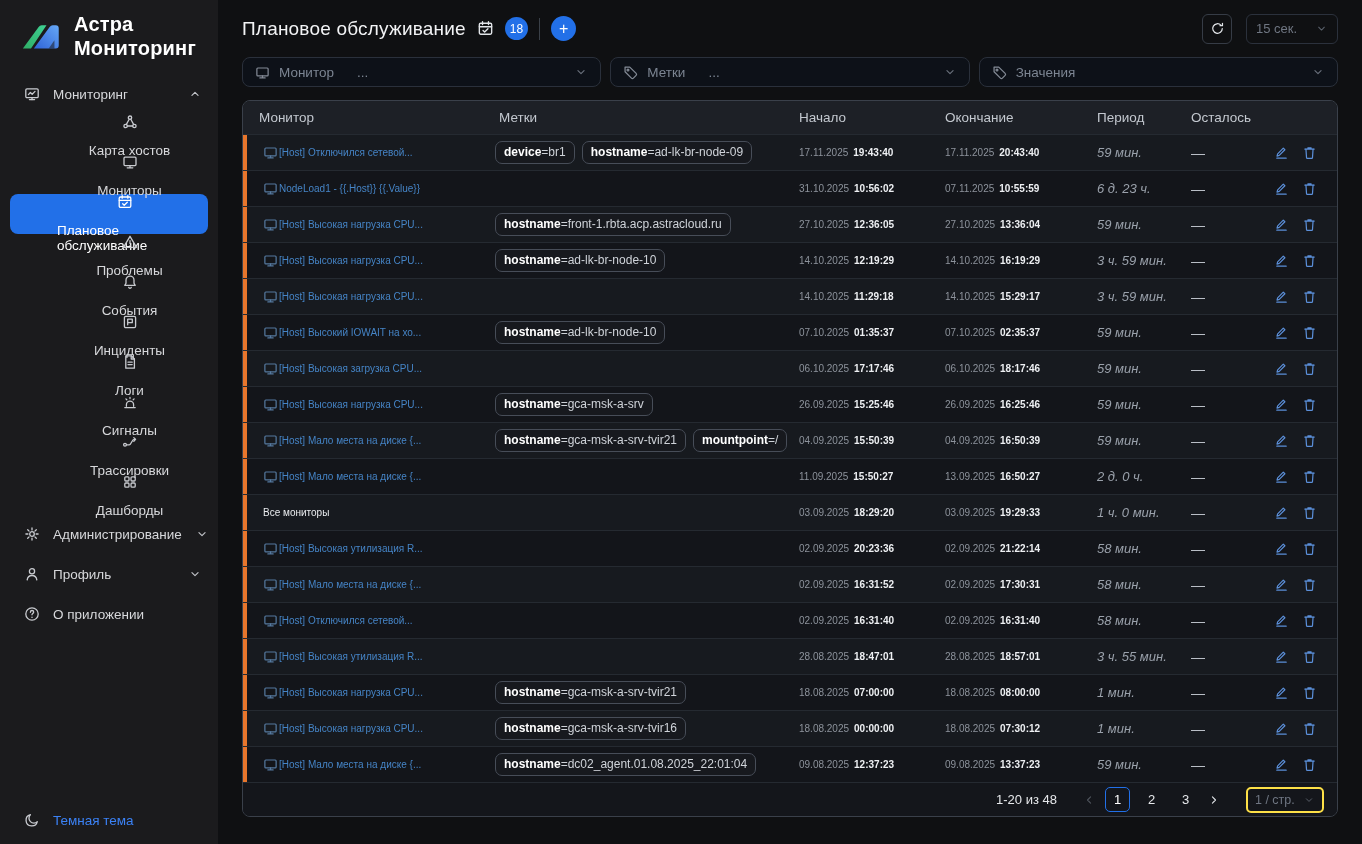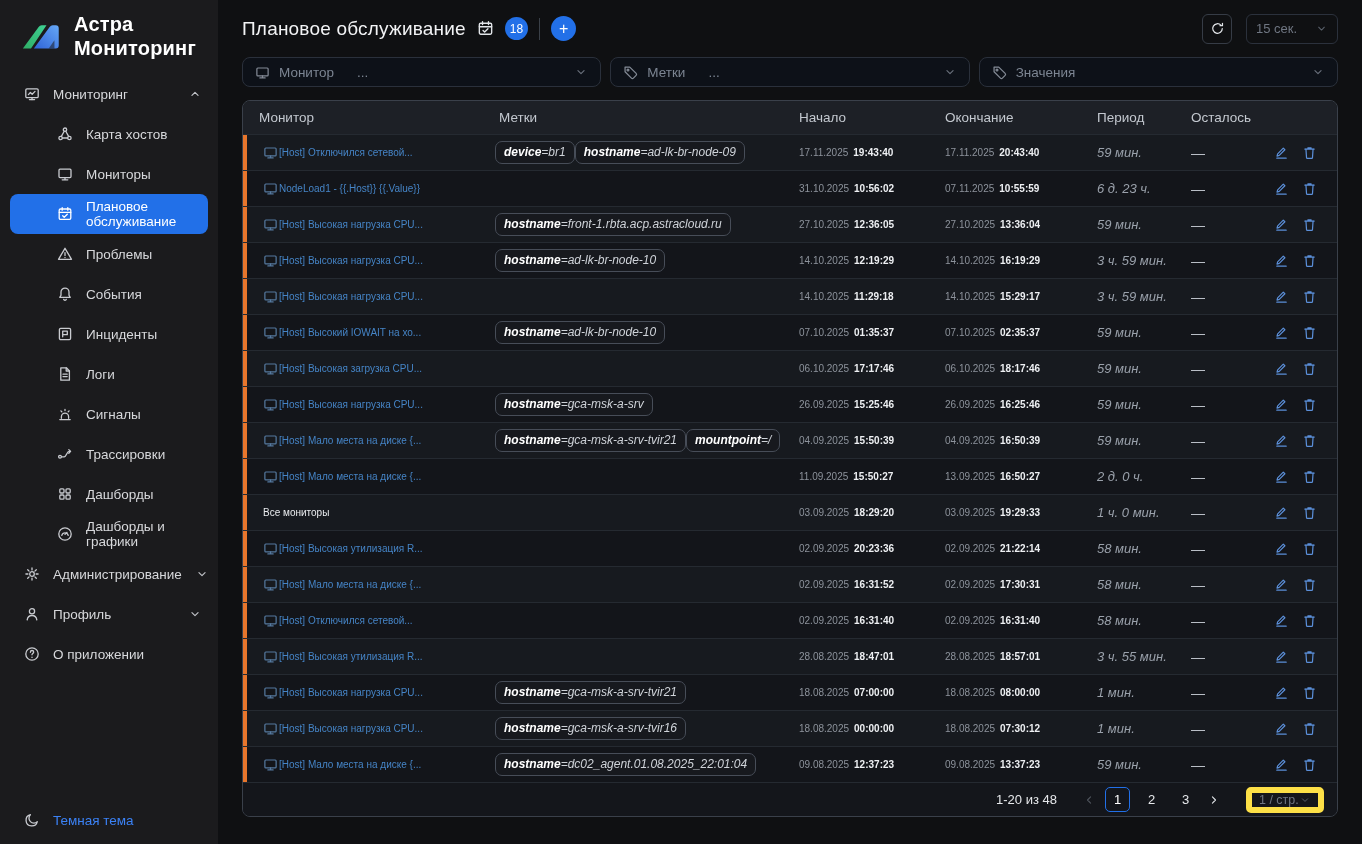--- a/index.html
+++ b/index.html
@@ -7,21 +7,21 @@
     font-family:"Liberation Sans", sans-serif; }
   body { display:flex; color:#d9dadd; }
 
   
   .sidebar { width:218px; flex-shrink:0; background:#1b1b1d; display:flex; flex-direction:column; position:relative; }
   .logo-row { display:flex; align-items:center; gap:10px; padding:13px 0 10px 20px; }
   .brand { font-weight:700; font-size:20px; line-height:1.18; color:#ffffff; letter-spacing:.2px; }
   .nav { flex:1; padding-top:4px; }
   .nav-item { height:40px; display:flex; align-items:center; gap:13px; padding:0 16px 0 24px;
     font-size:13.5px; color:#d7d8db; cursor:pointer; }
-  .nav-item.sub { padding-left:57px; }
+  .nav-item.sub { padding-left:57px;flex-direction:column; }
   .nav-item.active { background:var(--accent); margin:0 10px; padding-left:47px; border-radius:8px; color:#fff; }
   .nav-icon { width:16px; height:16px; display:flex; color:#c9cbd0; flex-shrink:0; }
   .nav-item.active .nav-icon { color:#fff; }
   .chev { margin-left:auto; display:flex; color:#c2c4c9; }
   .theme-toggle { position:absolute; bottom:16px; left:24px; display:flex; align-items:center; gap:13px;
     font-size:13.5px; color:#3b82f6; cursor:pointer; }
   .theme-toggle .nav-icon { color:#c9cbd0; }
 
   
   .main { flex:1; display:flex; flex-direction:column; padding:0 24px; background:#0f1012; }
@@ -57,42 +57,42 @@
   .thead .cell { padding:0 12px; white-space:nowrap; }
   .row { height:36px; border-top:1px solid #252a31; position:relative; }
   .row:nth-child(odd) { background:#171a1f; }
   .row:nth-child(even) { background:#13151a; }
   .bar { width:4px; height:100%; background:var(--orange); }
   .row.all .bar { background:var(--orange); }
   .name-cell { display:flex; align-items:center; gap:1px; padding:0 16px; color:var(--link); font-size:10px;
     white-space:nowrap; overflow:hidden; cursor:pointer; }
   .name-cell .mon-ic { display:flex; color:#55799f; flex-shrink:0; }
   .row.all .name-cell { color:#e9ebee; cursor:default; }
-  .labels-cell { display:flex; padding:0 8px; overflow:hidden;font-style:italic; }
+  .labels-cell { display:flex; gap:7px; padding:0 8px; overflow:hidden; }
   .chip { border:1px solid #474d58; background:#17191e; border-radius:7px; padding:3px 8px 4px;
     font-size:12px; color:#cfd3d9; white-space:nowrap; }
   .chip b { color:#ffffff; font-weight:700; }
   .date-cell { padding:0 12px; font-size:10px; color:#8d939c; white-space:nowrap; }
   .date-cell .t { color:#eef0f3; font-weight:700; margin-left:5px; }
   .period-cell { padding:0 12px; font-size:13px; font-style:italic; color:#9aa1ab; white-space:nowrap; }
   .rem-cell { padding:0 12px; font-size:14px; color:#b9bec6; }
   .actions-cell { display:flex; gap:13px; justify-content:flex-end; padding-right:20px; color:#5b8fd9; }
   .icon-btn { display:flex; background:none; border:none; color:#5b8fd9; cursor:pointer; padding:0; }
 
   
   .tfoot { height:34px; display:flex; align-items:center; justify-content:flex-end; gap:25px;
     padding-right:13px; border-top:1px solid #252a31; background:#14161b; font-size:13px; color:#e6e8eb; }
   .pager { display:flex; align-items:center; gap:9px; }
   .pg-arrow { display:flex; background:none; border:none; cursor:pointer; padding:0; }
   .pg-prev { color:#4f545c; }
   .pg-next { color:#dfe2e6; }
   .page { min-width:25px; height:25px; display:flex; align-items:center; justify-content:center;
     border-radius:5px; font-size:13px; color:#e6e8eb; cursor:pointer; border:1px solid transparent; }
   .page.current { border-color:var(--accent); color:#fff; }
-  .size-select { width:78px; height:26px; border:6px solid #fde047; border-radius:5px; display:flex;
+  .size-select { width:78px; height:26px; border:2px solid #fde047; border-radius:5px; display:flex;
     align-items:center; justify-content:space-between; padding:0 7px; color:#6f7682; font-size:12.5px; cursor:pointer; }
   .size-select .chev { color:#5a616b; }
 
   :root { --accent:#2270e8; --orange:#e8762c; --link:#4584c6; }
 </style>
 </head>
 <body>
 
 <aside class="sidebar">
   <div class="logo-row">
@@ -232,31 +232,20 @@
       <div class="nav-item sub">
      <span class="nav-icon">
           <svg width="16" height="16" viewBox="0 0 16 16" fill="none" stroke="currentColor" stroke-width="1.3" stroke-linecap="round" stroke-linejoin="round">
             <rect x="2.8" y="2.8" width="4.2" height="4.2" rx="1"></rect>
             <rect x="9" y="2.8" width="4.2" height="4.2" rx="1"></rect>
             <rect x="2.8" y="9" width="4.2" height="4.2" rx="1"></rect>
             <rect x="9" y="9" width="4.2" height="4.2" rx="1"></rect>
           </svg>
         </span>
      <span class="nav-label">Дашборды</span>
-
-   </div>
-      <div class="nav-item sub">
-     <span class="nav-icon">
-          <svg width="16" height="16" viewBox="0 0 16 16" fill="none" stroke="currentColor" stroke-width="1.3" stroke-linecap="round" stroke-linejoin="round">
-            <circle cx="8" cy="8" r="6.2"></circle>
-            <path d="M4.8 9.4a3.3 3.3 0 016.4 0"></path>
-            <path d="M8 8.4l2-2"></path>
-          </svg>
-        </span>
-     <span class="nav-label">Дашборды и графики</span>
 
    </div>
       <div class="nav-item group">
      <span class="nav-icon">
           <svg width="16" height="16" viewBox="0 0 16 16" fill="none" stroke="currentColor" stroke-width="1.3" stroke-linecap="round" stroke-linejoin="round">
             <circle cx="8" cy="8" r="2.3"></circle>
             <path d="M8 1.9v2M8 12.1v2M1.9 8h2M12.1 8h2M3.7 3.7l1.4 1.4M10.9 10.9l1.4 1.4M12.3 3.7l-1.4 1.4M5.1 10.9l-1.4 1.4"></path>
           </svg>
         </span>
      <span class="nav-label">Администрирование</span>

